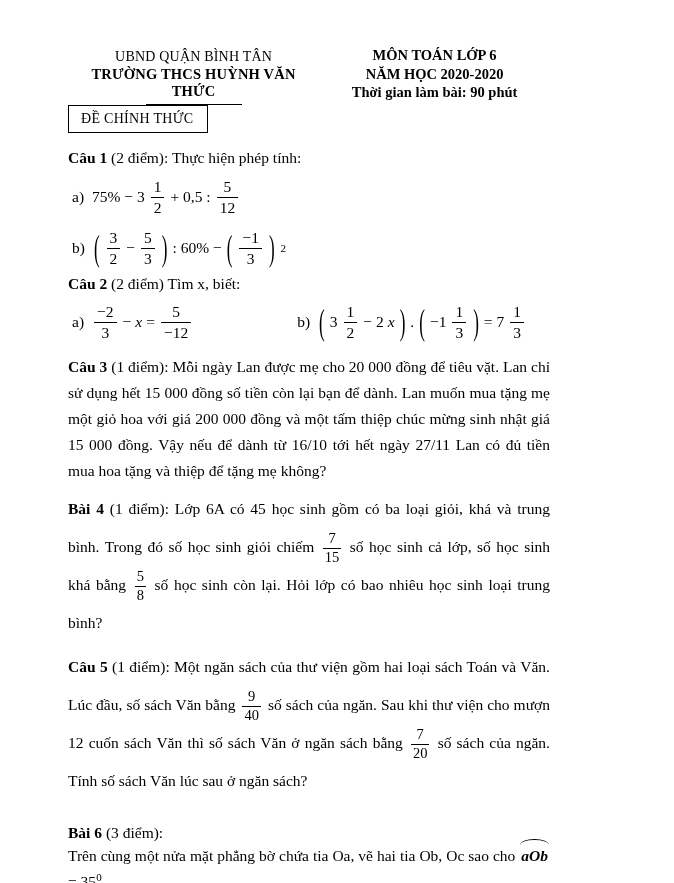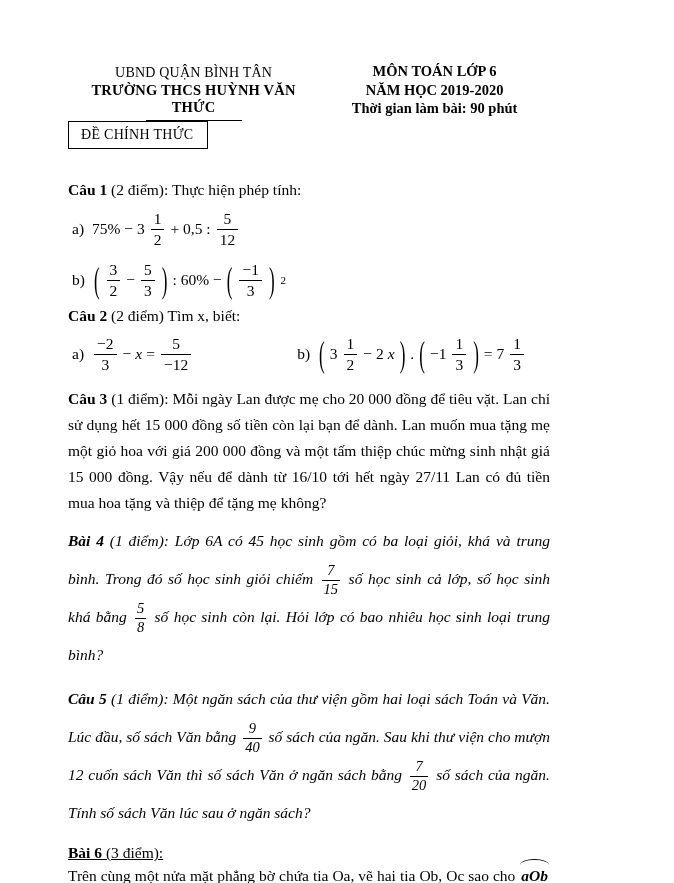--- a/index.html
+++ b/index.html
@@ -1,43 +1,43 @@
 <!DOCTYPE html>
 <html><head>
 <meta charset="utf-8">
 <style>
   html,body{margin:0;padding:0;background:#ffffff;}
   .page{
     width:614px;height:883px;box-sizing:border-box;
-    padding:62px 64px 0 68px;
+    padding:46px 64px 0 68px;
     font-family:"Liberation Serif","DejaVu Serif",serif;
     font-size:15.5px;color:#000;background:#fff;
     position:relative;overflow:hidden;
   }
   
   .header{display:flex;justify-content:space-between;align-items:flex-start;}
   .h-left{text-align:center;width:272px;padding-top:3px;}
   .h-l1{font-size:14px;letter-spacing:.2px;}
   .h-l2{font-size:14.5px;font-weight:bold;margin-top:1px;letter-spacing:.2px;}
   .h-rule{width:96px;border-top:1.6px solid #000;margin:4px auto 0;}
   .h-right{text-align:center;font-weight:bold;width:250px;font-size:14.5px;line-height:18.5px;}
   .exam-box{
     display:inline-block;border:1.2px solid #000;
     padding:5px 13px 5px 12px;font-size:14px;letter-spacing:.3px;
   }
   
   b{font-weight:bold;}
   .qh{margin:0;padding:0;}
-  .qh-1{margin-top:32px;}
+  .qh-1{margin-top:16px;}
   .para{margin:0;text-align:justify;}
   .para-26{line-height:26px;}
   .para-38{line-height:38px;}
   .mt4{margin-top:0;}
-  .mt6{margin-top:6px;font-style:italic;}
-  .mt8{margin-top:12px;text-decoration:underline;}
+  .mt6{margin-top:6px;}
+  .mt8{margin-top:24px;}
   
   .mrow{display:flex;align-items:center;gap:4px;}
   .mrow-a{margin:9px 0 7px 4px;min-height:42px;}
   .mrow-b{margin:2px 0 4px 4px;min-height:46px;}
   .mrow-2{margin:7px 0 10px 4px;min-height:44px;}
   .lbl{margin-right:4px;}
   .b-off{margin-left:100px;}
   .frac{display:inline-flex;flex-direction:column;text-align:center;vertical-align:middle;margin:0 2px;}
   .frac .num{display:block;padding:0 3px 1px;border-bottom:1.2px solid #000;line-height:1.12;}
   .frac .den{display:block;padding:1px 3px 0;line-height:1.12;}
@@ -63,21 +63,21 @@
 
   
   <div class="header">
     <div class="h-left">
       <div class="h-l1">UBND QUẬN BÌNH TÂN</div>
       <div class="h-l2">TRƯỜNG THCS HUỲNH VĂN THỨC</div>
       <div class="h-rule"></div>
     </div>
     <div class="h-right">
       <div>MÔN TOÁN LỚP 6</div>
-      <div>NĂM HỌC 2019-2020</div>
+      <div>NĂM HỌC 2020-2020</div>
       <div>Thời gian làm bài: 90 phút</div>
     </div>
   </div>
 
   <div class="exam-box">ĐỀ CHÍNH THỨC</div>
 
   
   <p class="qh qh-1"><b>Câu 1</b><span> (2 điểm): Thực hiện phép tính:</span></p>
 
   <div class="mrow mrow-a">

